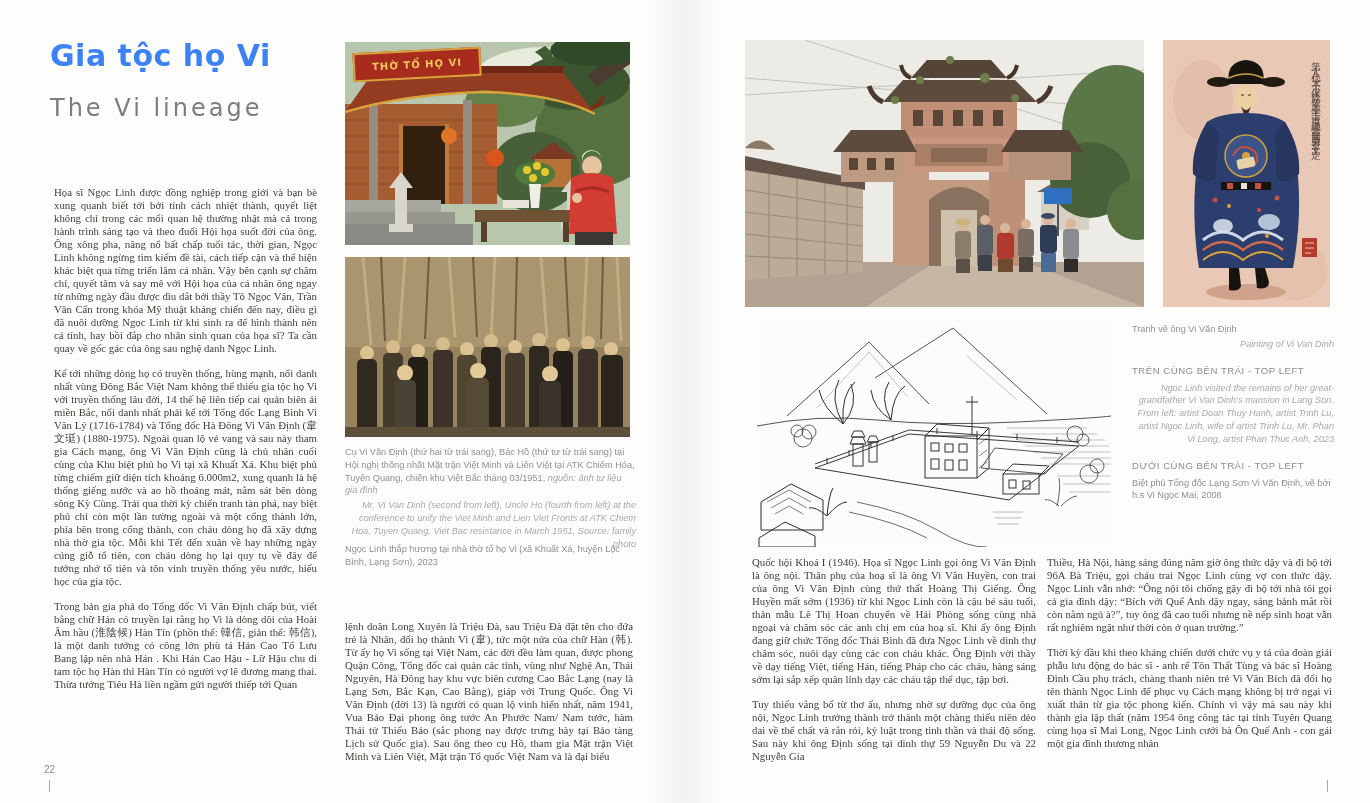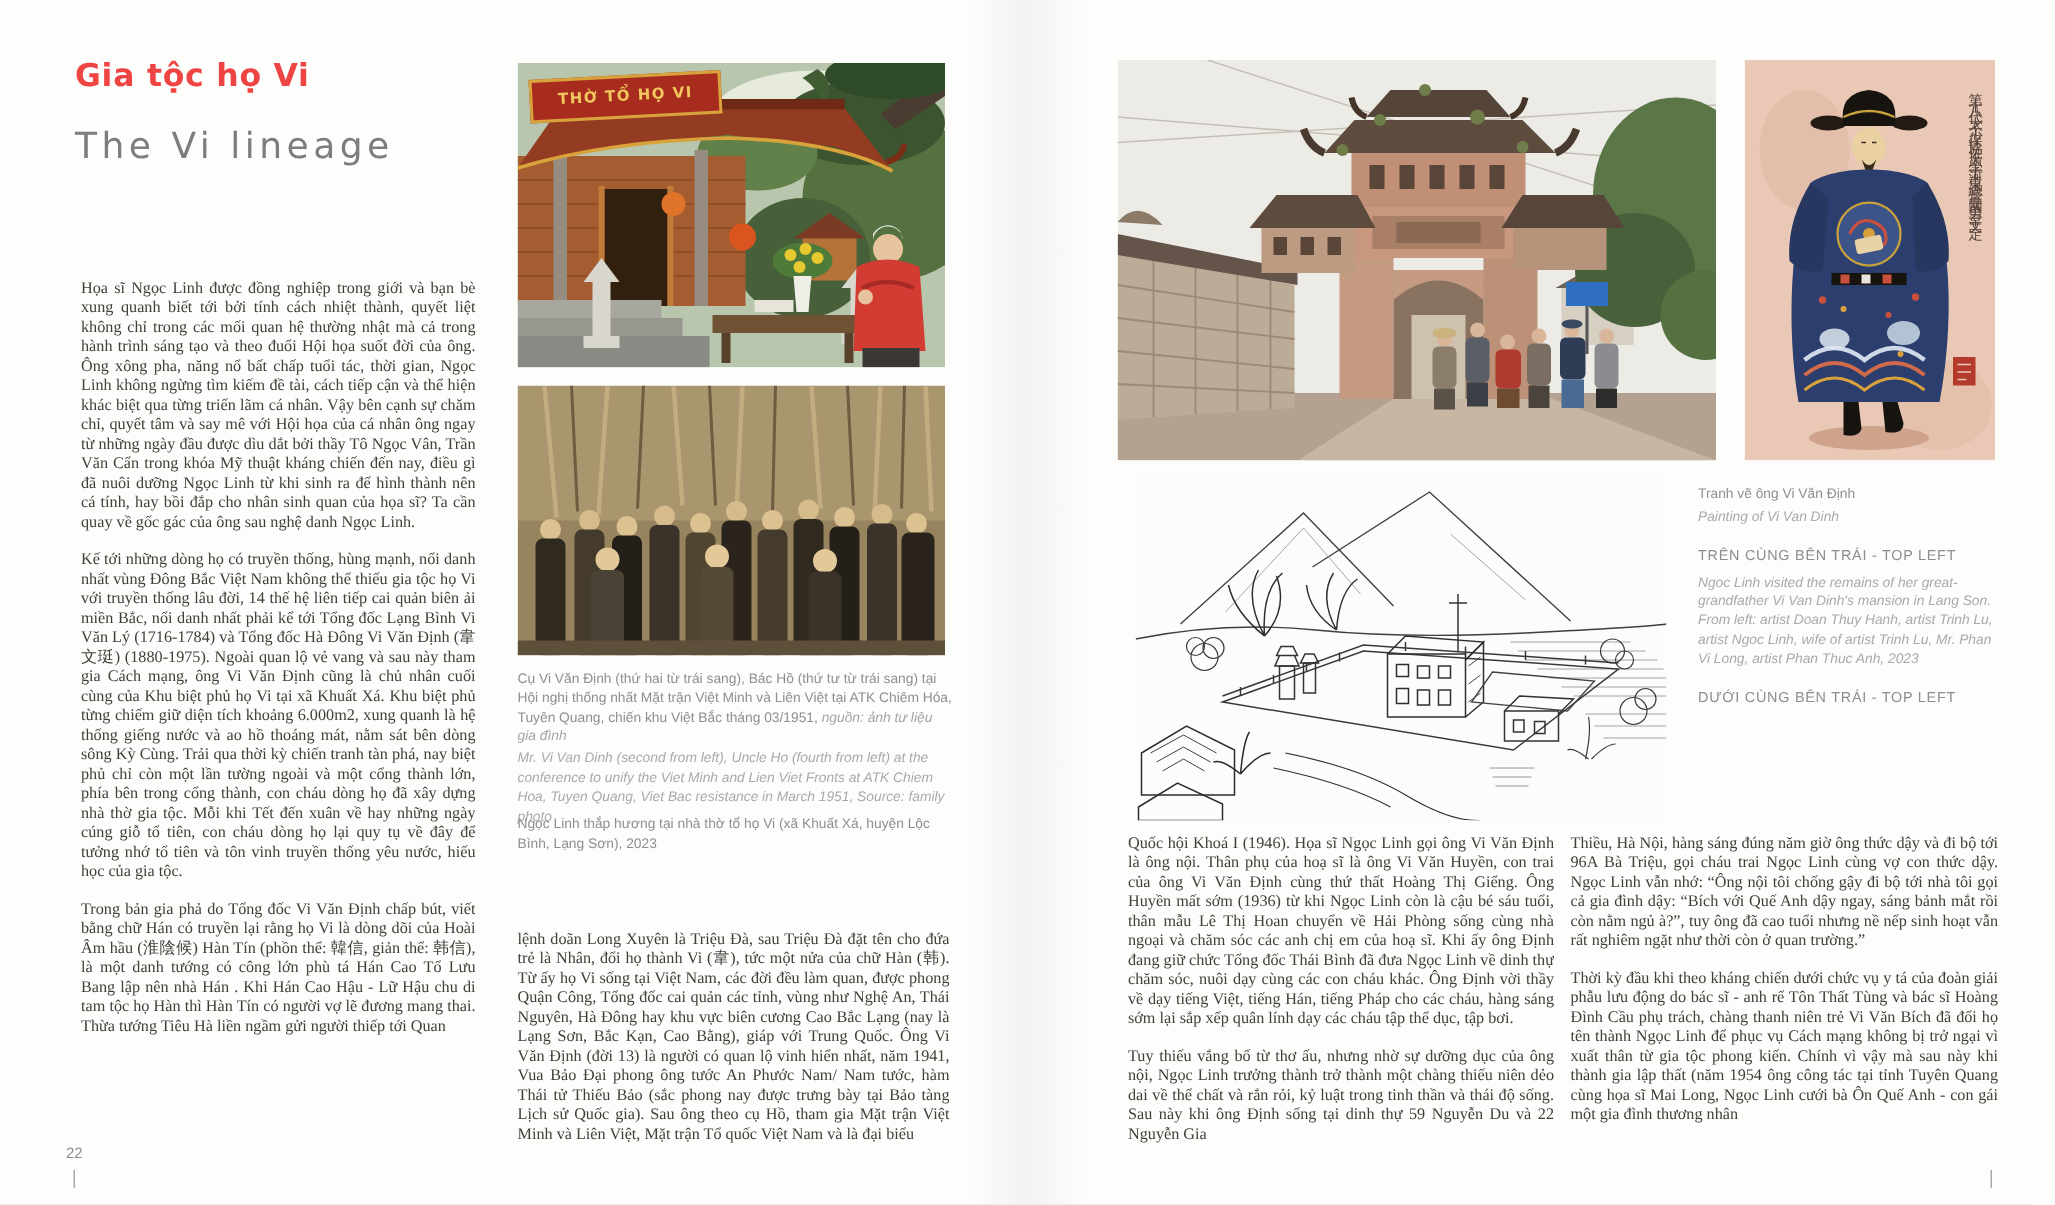--- a/index.html
+++ b/index.html
@@ -1,27 +1,27 @@
 <!DOCTYPE html>
 <html><head>
 <meta charset="utf-8">
 <style>
   html,body{margin:0;padding:0;background:#e8e8e8;}
   .spread{position:relative;width:1370px;height:803px;background:#fdfdfc;overflow:hidden;
           font-family:"Liberation Sans",sans-serif;}
   .gutter{position:absolute;left:645px;top:0;width:80px;height:803px;
           background:linear-gradient(to right,rgba(0,0,0,0),rgba(0,0,0,0.045) 50%,rgba(0,0,0,0));}
   .abs{position:absolute;}
-  .title{font-family:"DejaVu Sans",sans-serif;font-weight:700;font-size:21px;color:#ef4444;letter-spacing:.5px;}
+  .title{font-family:"DejaVu Sans",sans-serif;font-weight:700;font-size:30px;color:#3b82f6;letter-spacing:.5px;}
   .subtitle{font-family:"DejaVu Sans",sans-serif;font-weight:400;font-size:24px;color:#7d7d7d;letter-spacing:3px;margin-top:21px;}
   .serif-col{font-family:"Liberation Serif",serif;font-size:10.8px;line-height:13px;color:#413e3a;text-align:justify;}
   .serif-col p{margin:0 0 12px 0;}
   .cap{font-size:9.2px;line-height:12.8px;color:#8f8f8f;}
   .cap .src{font-style:italic;color:#a5a5a5;}
-  .cap-en{font-style:italic;color:#a9a9a9;margin-top:2px;}
+  .cap-en{font-style:italic;color:#a9a9a9;margin-top:2px;text-align:right;}
   .cap-h{font-size:9.6px;letter-spacing:.5px;color:#8d8d8d;margin:14px 0 6px 0;}
   .pagenum{font-size:10px;color:#8a8a8a;}
   .pagetick{position:absolute;width:1px;height:12px;background:#a9a9a9;}
   .photo{position:absolute;overflow:hidden;}
   .photo svg{display:block;width:100%;height:100%;}
   .calligraphy{position:absolute;writing-mode:vertical-rl;font-size:9.5px;line-height:14px;
                letter-spacing:4px;color:#54413a;font-family:"DejaVu Sans",sans-serif;}
 </style>
 </head>
 <body>
@@ -428,20 +428,21 @@
       </g>
     </svg>
   </div>
 
   <div class="abs" style="left:1132px;top:323px;width:202px;">
     <div class="cap">Tranh vẽ ông Vi Văn Định</div>
     <div class="cap cap-en">Painting of Vi Van Dinh</div>
     <div class="cap-h">TRÊN CÙNG BÊN TRÁI - TOP LEFT</div>
     <div class="cap cap-en">Ngoc Linh visited the remains of her great-grandfather Vi Van Dinh's mansion in Lang Son. From left: artist Doan Thuy Hanh, artist Trinh Lu, artist Ngoc Linh, wife of artist Trinh Lu, Mr. Phan Vi Long, artist Phan Thuc Anh, 2023</div>
     <div class="cap-h">DƯỚI CÙNG BÊN TRÁI - TOP LEFT</div>
+    <div class="cap">Biệt phủ Tổng đốc Lạng Sơn Vi Văn Định, vẽ bởi h.s Vi Ngọc Mai, 2008</div>
   </div>
 
   <div class="abs serif-col" style="left:752px;top:556px;width:284px;height:225px;overflow:hidden;">
     <p>Quốc hội Khoá I (1946). Họa sĩ Ngọc Linh gọi ông Vi Văn Định là ông nội. Thân phụ của hoạ sĩ là ông Vi Văn Huyền, con trai của ông Vi Văn Định cùng thứ thất Hoàng Thị Giểng. Ông Huyền mất sớm (1936) từ khi Ngọc Linh còn là cậu bé sáu tuổi, thân mẫu Lê Thị Hoan chuyển về Hải Phòng sống cùng nhà ngoại và chăm sóc các anh chị em của hoạ sĩ. Khi ấy ông Định đang giữ chức Tổng đốc Thái Bình đã đưa Ngọc Linh về dinh thự chăm sóc, nuôi dạy cùng các con cháu khác. Ông Định vời thầy về dạy tiếng Việt, tiếng Hán, tiếng Pháp cho các cháu, hàng sáng sớm lại sắp xếp quân lính dạy các cháu tập thể dục, tập bơi.</p>
     <p>Tuy thiếu vắng bố từ thơ ấu, nhưng nhờ sự dưỡng dục của ông nội, Ngọc Linh trưởng thành trở thành một chàng thiếu niên dẻo dai về thể chất và rắn rỏi, kỷ luật trong tinh thần và thái độ sống. Sau này khi ông Định sống tại dinh thự 59 Nguyễn Du và 22 Nguyễn Gia</p>
   </div>
   <div class="abs serif-col" style="left:1047px;top:556px;width:285px;height:225px;overflow:hidden;">
     <p>Thiều, Hà Nội, hàng sáng đúng năm giờ ông thức dậy và đi bộ tới 96A Bà Triệu, gọi cháu trai Ngọc Linh cùng vợ con thức dậy. Ngọc Linh vẫn nhớ: “Ông nội tôi chống gậy đi bộ tới nhà tôi gọi cả gia đình dậy: “Bích với Quế Anh dậy ngay, sáng bảnh mắt rồi còn nằm ngủ à?”, tuy ông đã cao tuổi nhưng nề nếp sinh hoạt vẫn rất nghiêm ngặt như thời còn ở quan trường.”</p>
     <p>Thời kỳ đầu khi theo kháng chiến dưới chức vụ y tá của đoàn giải phẫu lưu động do bác sĩ - anh rể Tôn Thất Tùng và bác sĩ Hoàng Đình Cầu phụ trách, chàng thanh niên trẻ Vi Văn Bích đã đổi họ tên thành Ngọc Linh để phục vụ Cách mạng không bị trở ngại vì xuất thân từ gia tộc phong kiến. Chính vì vậy mà sau này khi thành gia lập thất (năm 1954 ông công tác tại tỉnh Tuyên Quang cùng họa sĩ Mai Long, Ngọc Linh cưới bà Ôn Quế Anh - con gái một gia đình thương nhân</p>
   </div>

